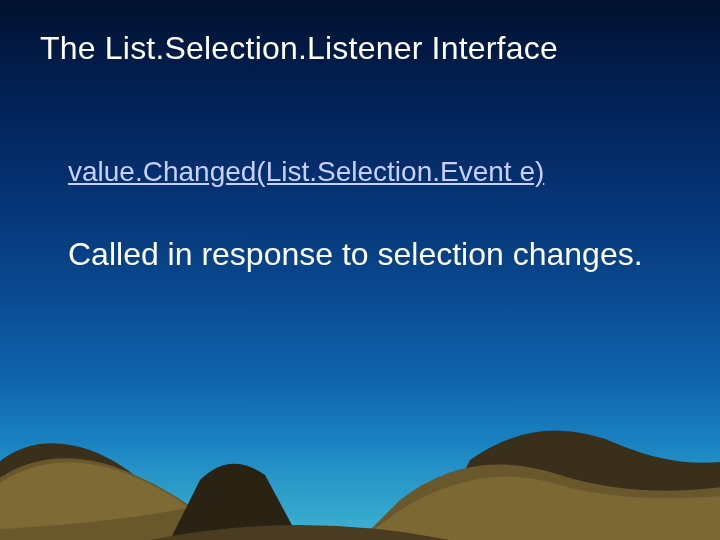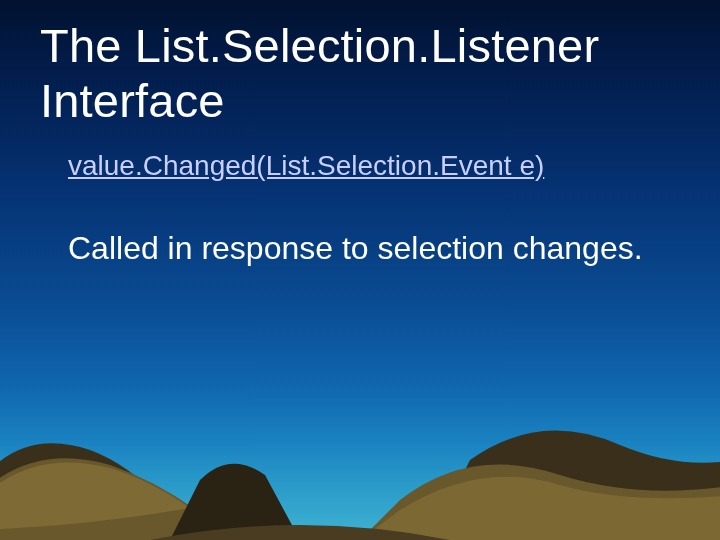--- a/index.html
+++ b/index.html
@@ -16,31 +16,31 @@
       #0a4a91 55%,
       #0f63ab 70%,
       #1a82c1 82%,
       #2a9bc9 90%,
       #3fb3d2 100%);
     font-family: Arial, Helvetica, sans-serif;
     color: #ffffff;
   }
   .title {
     position: absolute;
-    top: 18px;
+    top: 30px;
     left: 40px;
     right: 20px;
-    font-size: 47px;
+    font-size: 32px;
     font-weight: 400;
     color: #ffffff;
     letter-spacing: 0.2px;
   }
   .body {
     position: absolute;
-    top: 150px;
+    top: 156px;
     left: 68px;
     right: 40px;
   }
   .link {
     font-size: 28px;
     color: #c9d0ff;
     text-decoration: underline;
     cursor: pointer;
     display: inline-block;
     margin-bottom: 48px;

